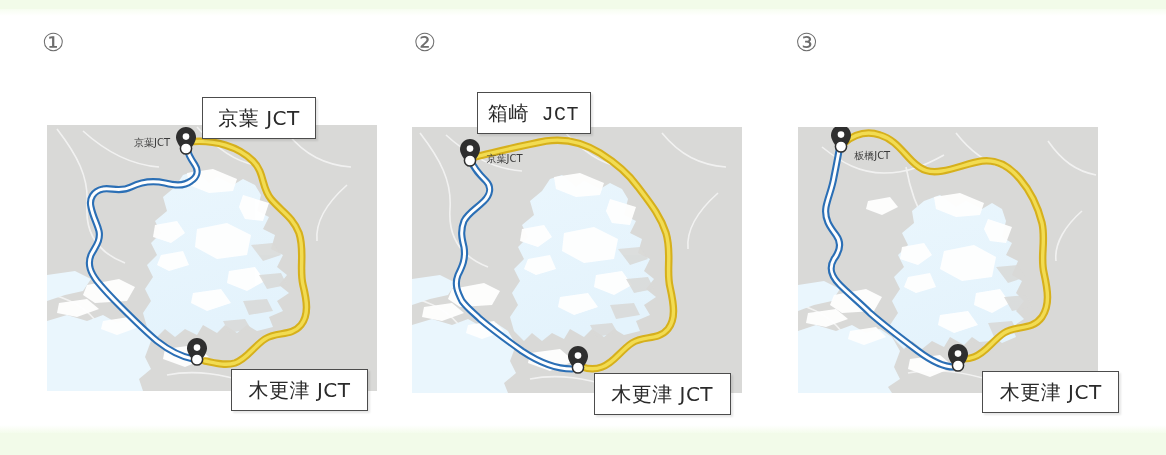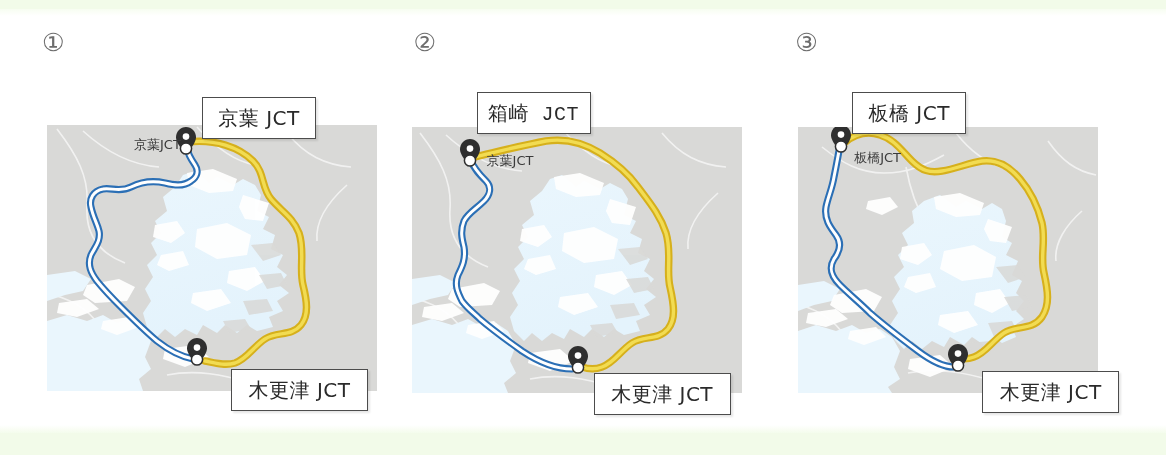--- a/index.html
+++ b/index.html
@@ -89,21 +89,21 @@
     font-family: "DejaVu Sans", "Liberation Sans", sans-serif;
     z-index: 20;
     box-shadow: 2px 2px 2px rgba(0,0,0,0.10);
   }
   .callout.top-label { height: 42px; }
   .callout.bottom-label { height: 42px; text-align: center; }
 
   
   .map-pin-text {
     position: absolute;
-    font-size: 13px;
+    font-size: 10px;
     color: #3a3a3a;
     white-space: nowrap;
     z-index: 15;
     font-family: "DejaVu Sans", sans-serif;
     transform: scale(1);
   }
 </style>
 </head>
 <body>
 
@@ -401,18 +401,17 @@
           <path d="M160,217 C154.5,217 150,221.6 150,227.2 C150,234 160,244 160,244
                    C160,244 170,234 170,227.2 C170,221.6 165.5,217 160,217 Z" fill="#2f2f2f"></path>
           <circle cx="160" cy="226.6" r="3.3" fill="#ffffff"></circle>
           <circle cx="160" cy="238.5" r="5.6" fill="#ffffff" stroke="#2f2f2f" stroke-width="1.5"></circle>
         </g>
       </svg>
     </div>
 
     <div class="map-pin-text" style="left:77px; top:149px;">板橋JCT</div>
 
-    <div class="callout top-label" style="left:75px; top:92px; width:114px;">板橋 JCT</div>
 
     <div class="callout bottom-label" style="left:205px; top:371px; width:137px;">木更津 JCT</div>
   </div>
 
 </div>
 
 </body></html>

